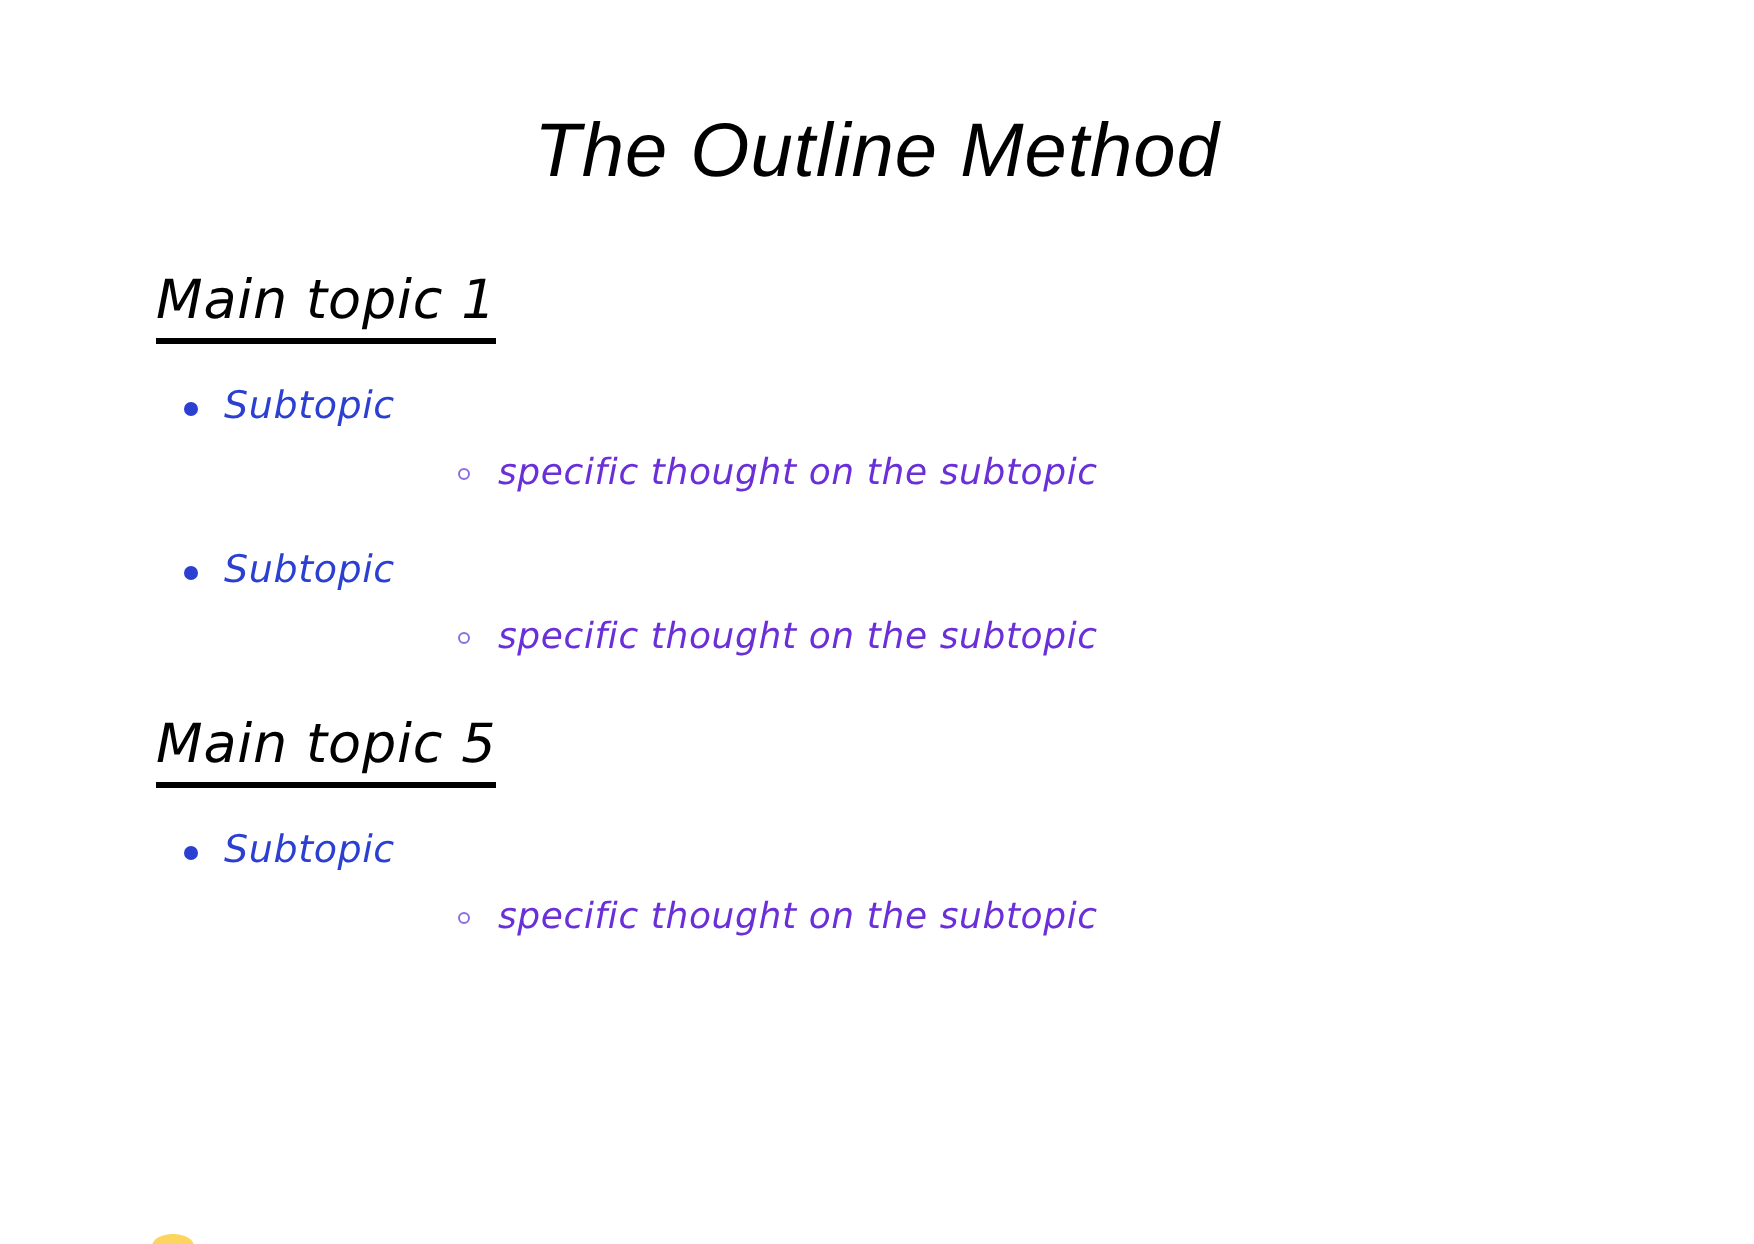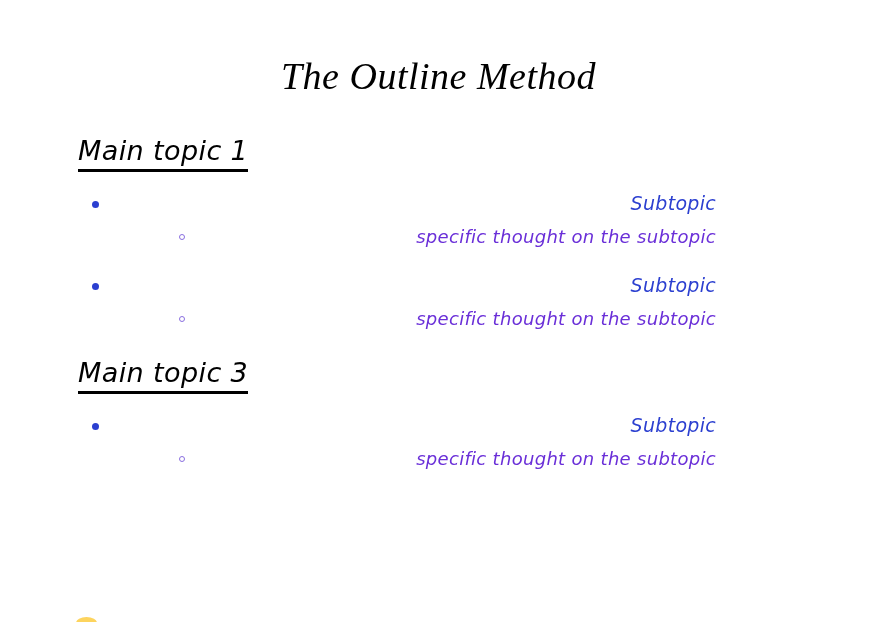--- a/index.html
+++ b/index.html
@@ -24,21 +24,21 @@
     overflow: hidden;
   }
 
   
   .doc-title {
     position: absolute;
     left: 0;
     top: 52px;
     width: 877px;
     text-align: center;
-    font-family: Liberation Serif, serif;
+    font-family: Liberation Sans, sans-serif;
     font-size: 38px;
     line-height: 48px;
     font-style: italic;
     font-weight: 400;
     color: #000000;
     letter-spacing: 0.5px;
     white-space: nowrap;
   }
 
   
@@ -71,29 +71,28 @@
 
   .sub-list {
     list-style: none;
     margin: 0;
     padding: 0;
   }
 
   .sub-item {
     position: relative;
     margin-top: 20px;
-    padding-left: 62px;
+    padding-left: 112px;
     font-family: "DejaVu Sans", sans-serif;
     font-size: 19px;
     line-height: 22px;
     font-style: italic;
     color: #2b3fd0;
     letter-spacing: 0.3px;
     white-space: nowrap;
-    text-align: right;
   }
   .sub-item > .bullet-disc {
     position: absolute;
     left: 92px;
     top: 9px;
     width: 7px;
     height: 7px;
     border-radius: 50%;
     background: #2b3fd0;
   }
@@ -172,21 +171,21 @@
             <li class="detail-item">
               <span class="bullet-circle"></span>
               <span>specific thought on the subtopic</span>
             </li>
           </ul>
         </li>
       </ul>
     </div>
 
     <div class="group">
-      <div class="main-topic">Main topic 3</div>
+      <div class="main-topic">Main topic 5</div>
       <ul class="sub-list">
         <li class="sub-item">
           <span class="bullet-disc"></span>
           <span>Subtopic</span>
           <ul class="detail-list">
             <li class="detail-item">
               <span class="bullet-circle"></span>
               <span>specific thought on the subtopic</span>
             </li>
           </ul>

